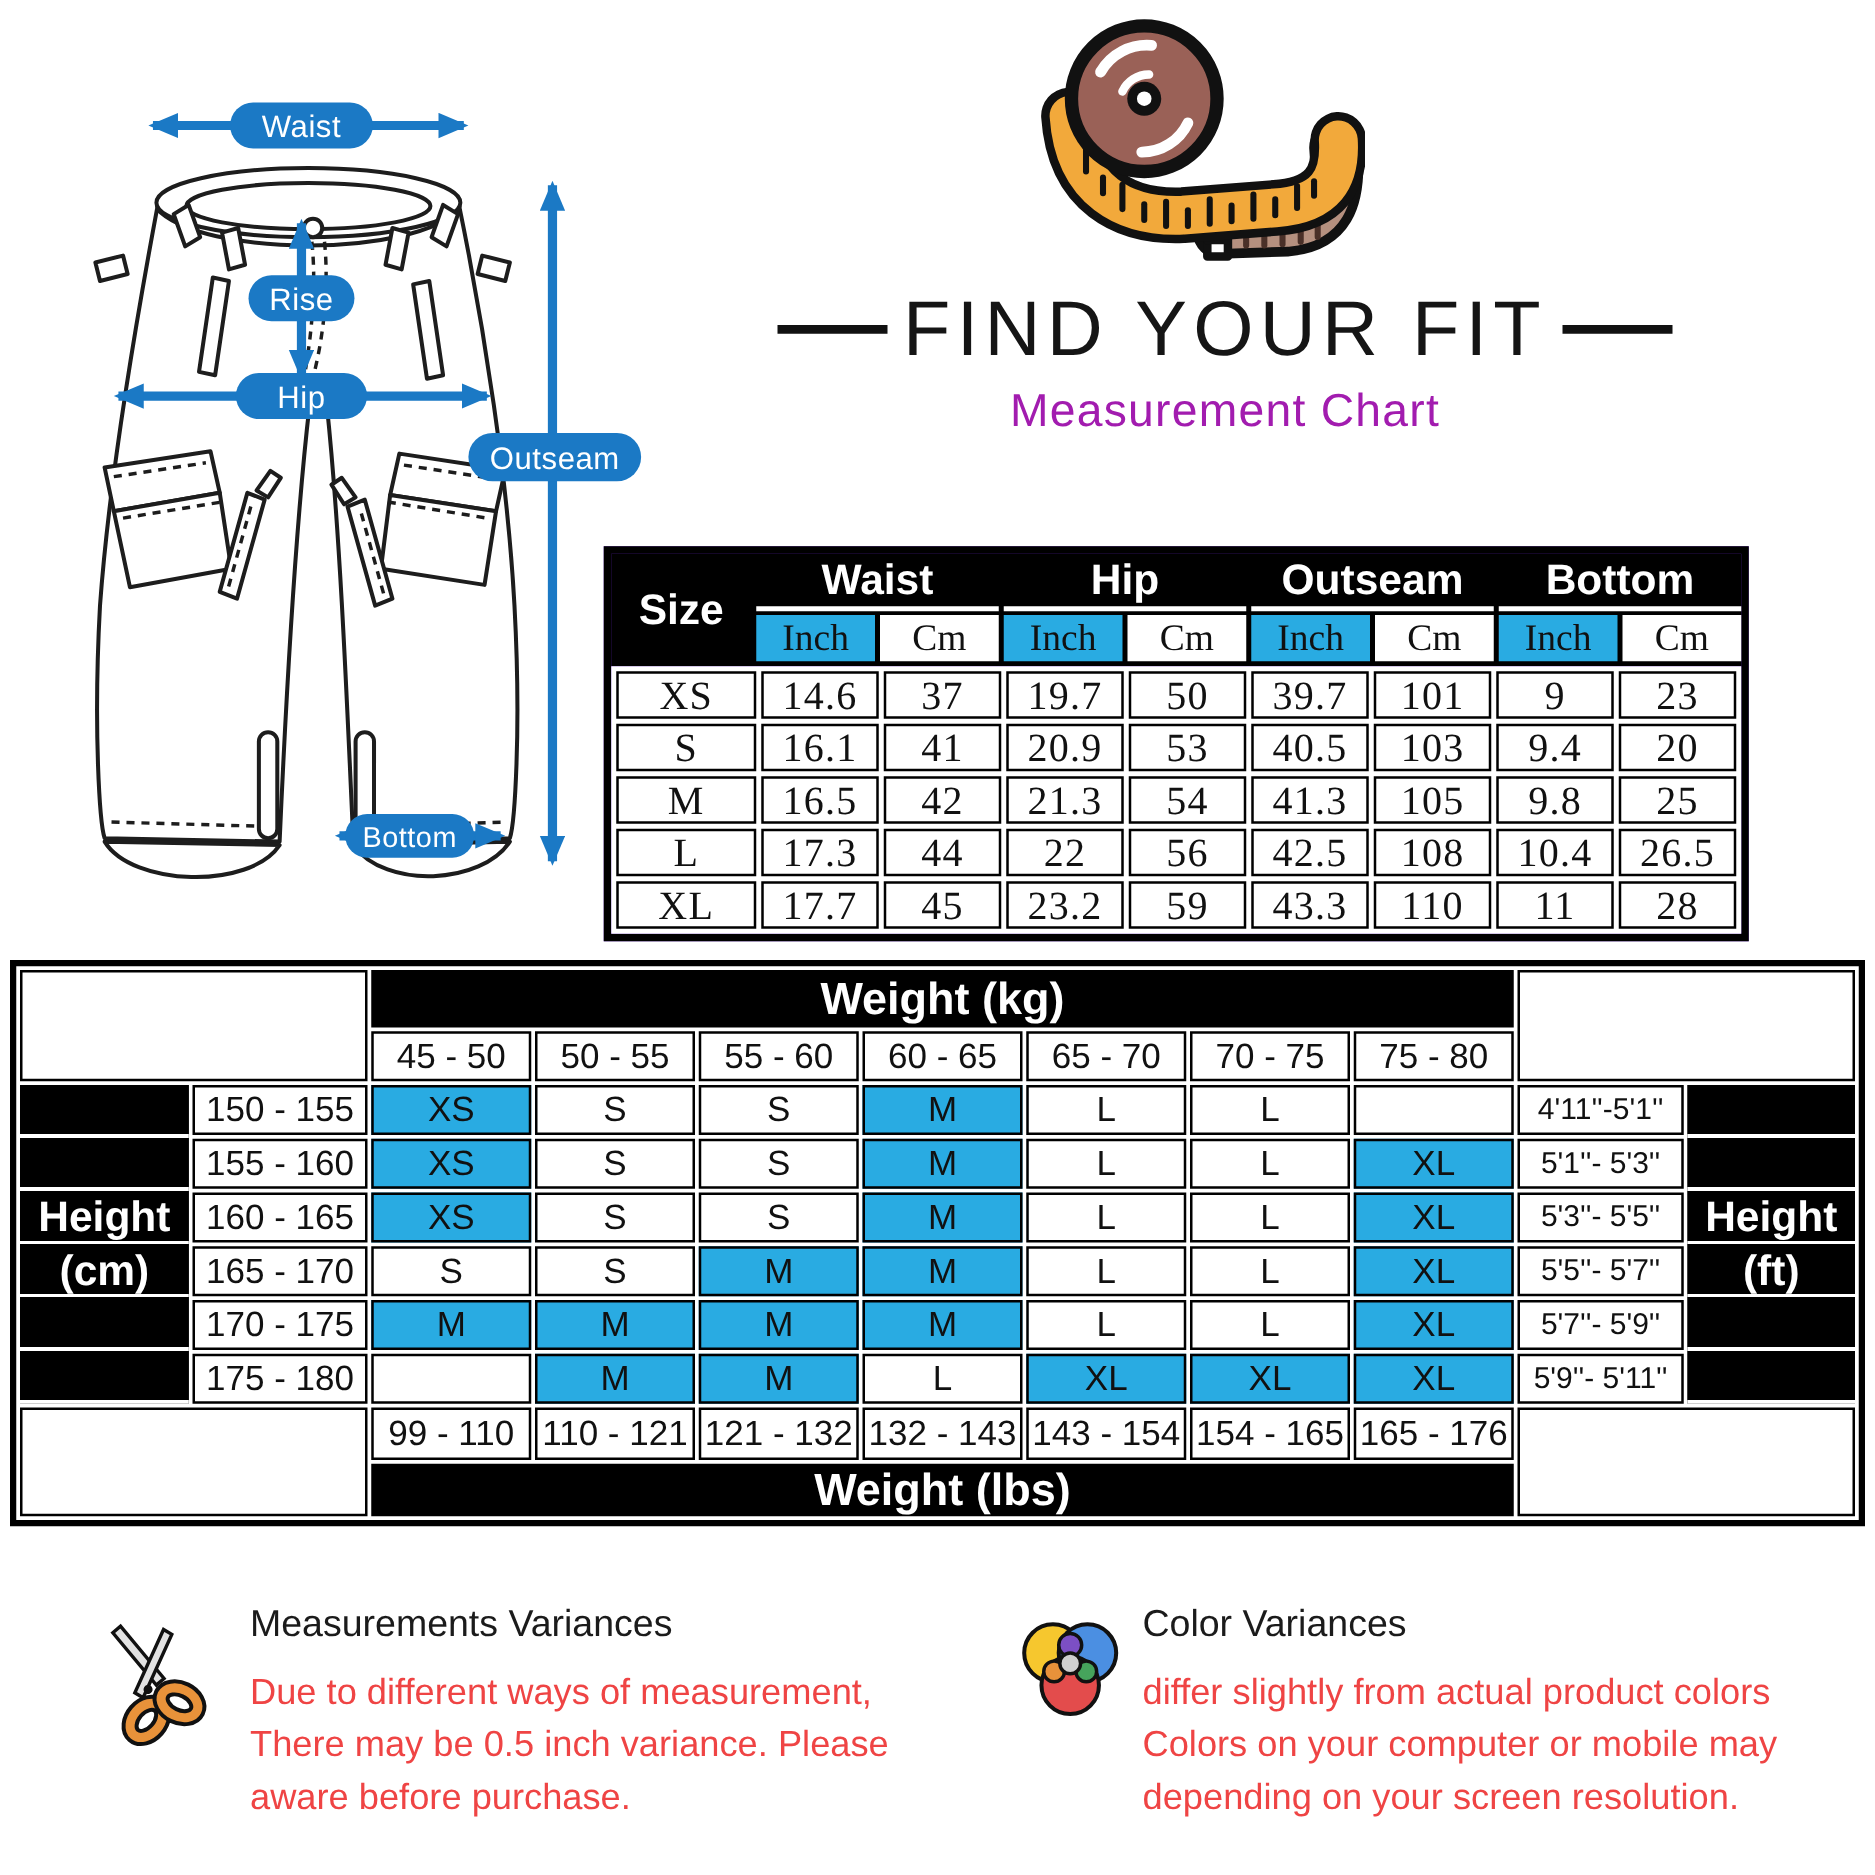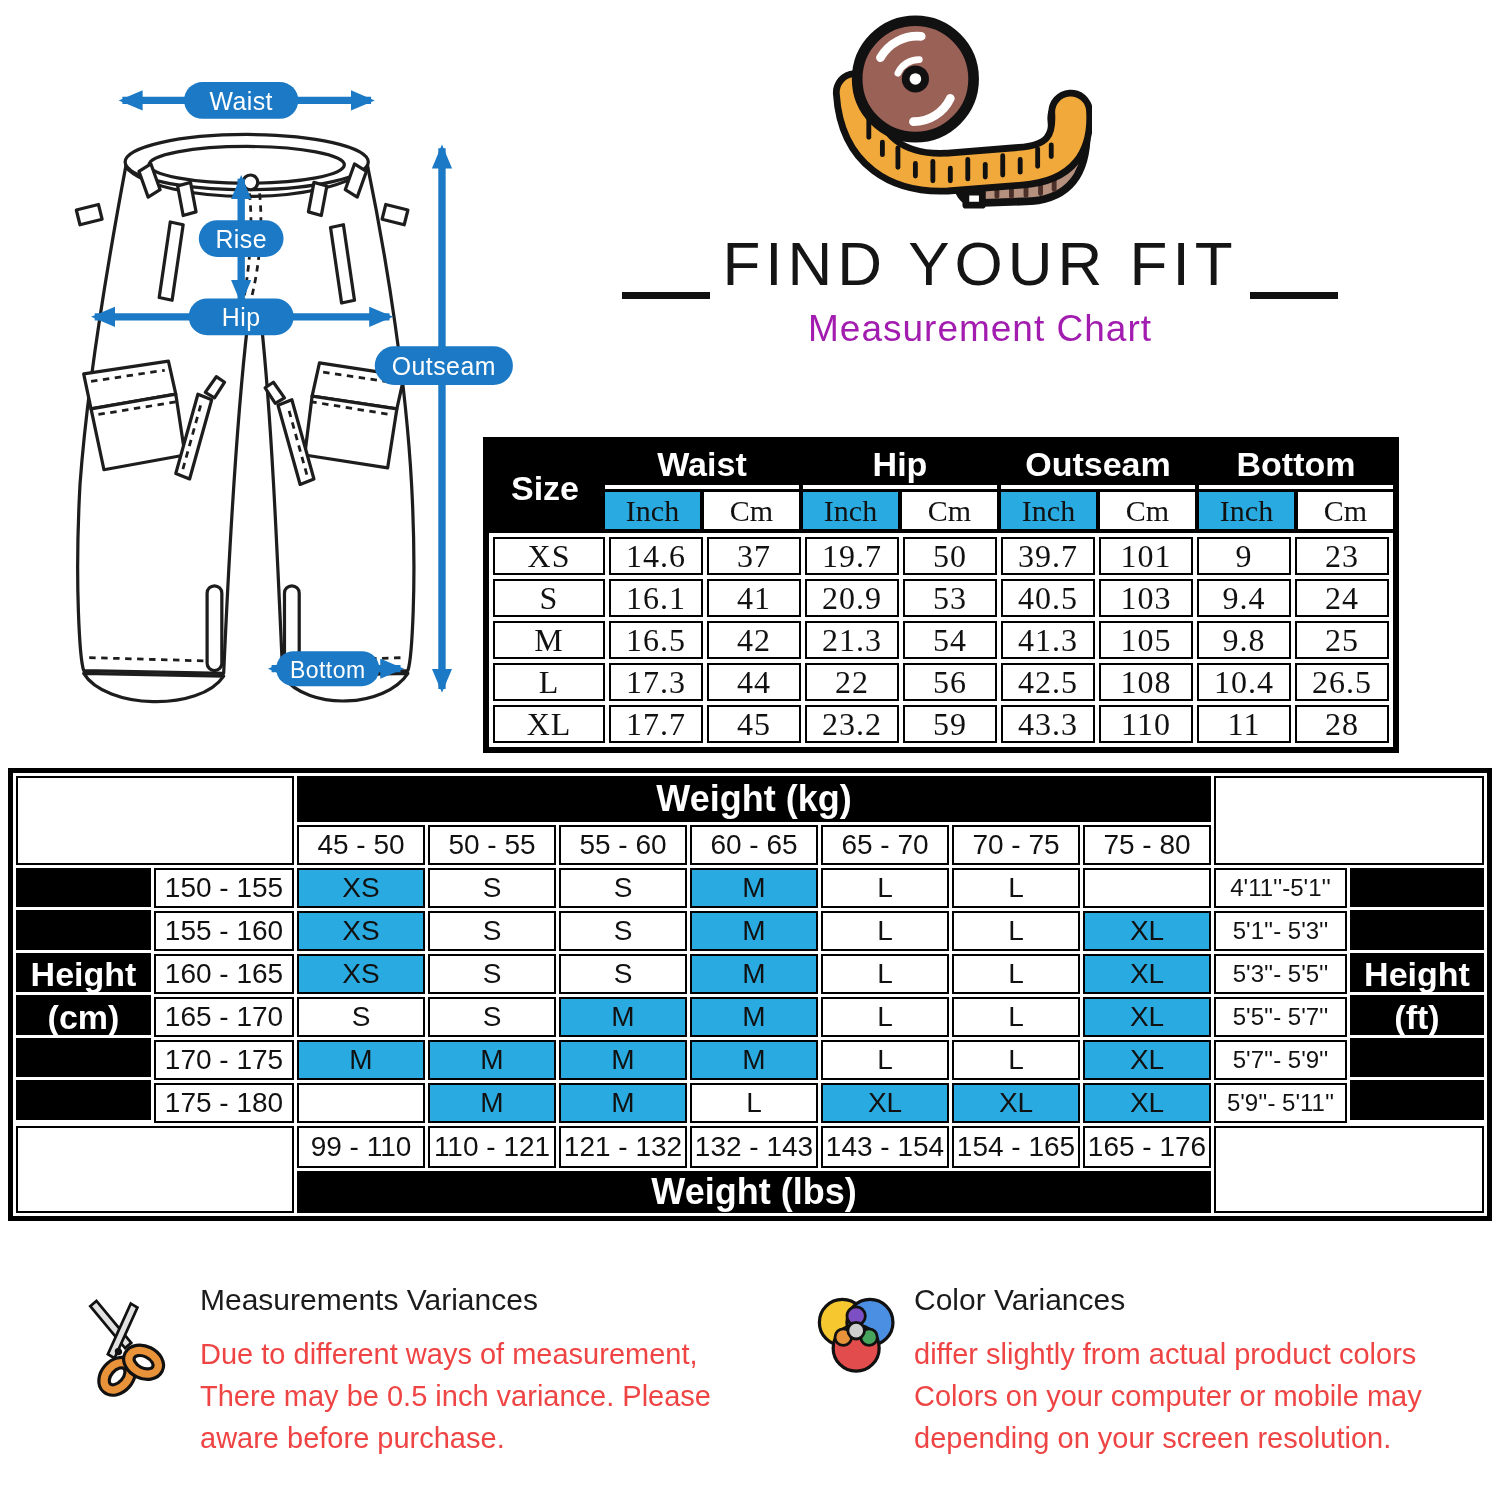--- a/index.html
+++ b/index.html
@@ -1,21 +1,21 @@
 <!DOCTYPE html>
 <html style="--accent-blue: #1B79C5; --highlight-cyan: #29ABE2; --tape-orange: #F2A93B; --tape-brown: #9A6157; --tape-tan: #B5907F; --handle-orange: #E8923A;"><head>
 <meta charset="utf-8">
 <style>
   html,body{margin:0;padding:0;background:#fff;}
   *{box-sizing:border-box;}
   .page{position:relative;width:1500px;height:1500px;background:#fff;font-family:"Liberation Sans",sans-serif;color:#111;overflow:hidden;}
 
   
   .tape-svg{position:absolute;left:830px;top:8px;width:262px;height:206px;}
-  .title-row{position:absolute;left:520px;top:228px;width:920px;display:flex;align-items:flex-end;justify-content:center;gap:12px;}
+  .title-row{position:absolute;left:520px;top:228px;width:920px;display:flex;align-items:center;justify-content:center;gap:12px;}
   .title-dash{width:88px;height:7px;background:#111;}
   .main-title{font-size:62px;letter-spacing:5px;color:#151515;white-space:nowrap;}
   .subtitle{position:absolute;left:520px;top:308px;width:920px;text-align:center;font-size:37px;letter-spacing:1px;color:#a21caf;}
 
   
   .pants-svg{position:absolute;left:30px;top:70px;width:520px;height:700px;}
   .ln{fill:#fff;stroke:#1d1d1d;stroke-width:3.5;stroke-linejoin:round;}
   .ln-n{fill:none;stroke:#1d1d1d;stroke-width:3.5;stroke-linejoin:round;}
   .dash{fill:none;stroke:#1d1d1d;stroke-width:3;stroke-dasharray:7 6;}
   .meas{stroke:var(--accent-blue);stroke-width:8;}
@@ -219,21 +219,21 @@
       <div class="sc">23</div>
 
       <div class="sc">S</div>
       <div class="sc">16.1</div>
       <div class="sc">41</div>
       <div class="sc">20.9</div>
       <div class="sc">53</div>
       <div class="sc">40.5</div>
       <div class="sc">103</div>
       <div class="sc">9.4</div>
-      <div class="sc">24</div>
+      <div class="sc">20</div>
 
       <div class="sc">M</div>
       <div class="sc">16.5</div>
       <div class="sc">42</div>
       <div class="sc">21.3</div>
       <div class="sc">54</div>
       <div class="sc">41.3</div>
       <div class="sc">105</div>
       <div class="sc">9.8</div>
       <div class="sc">25</div>

